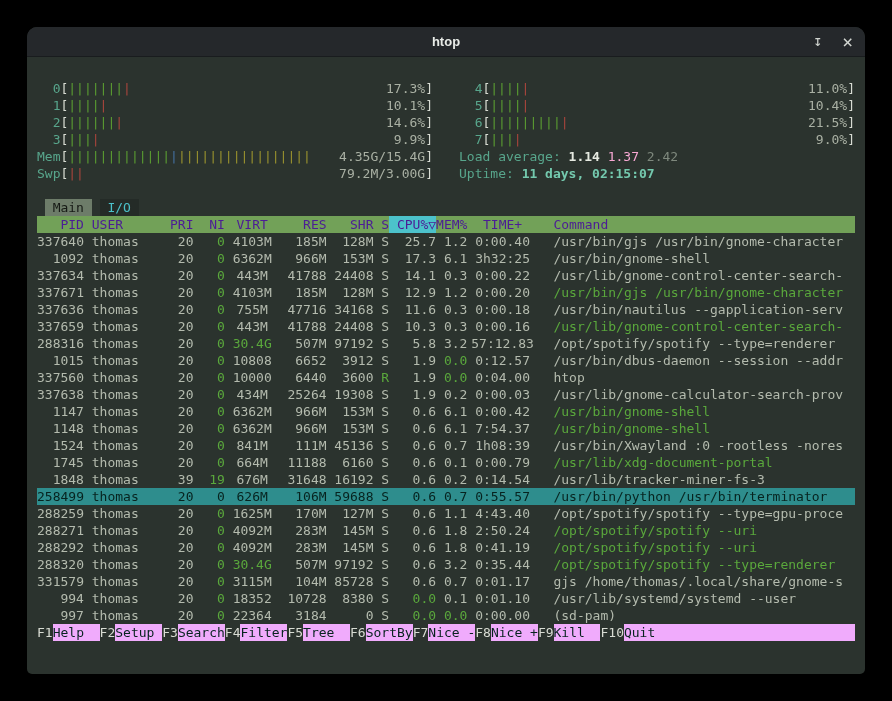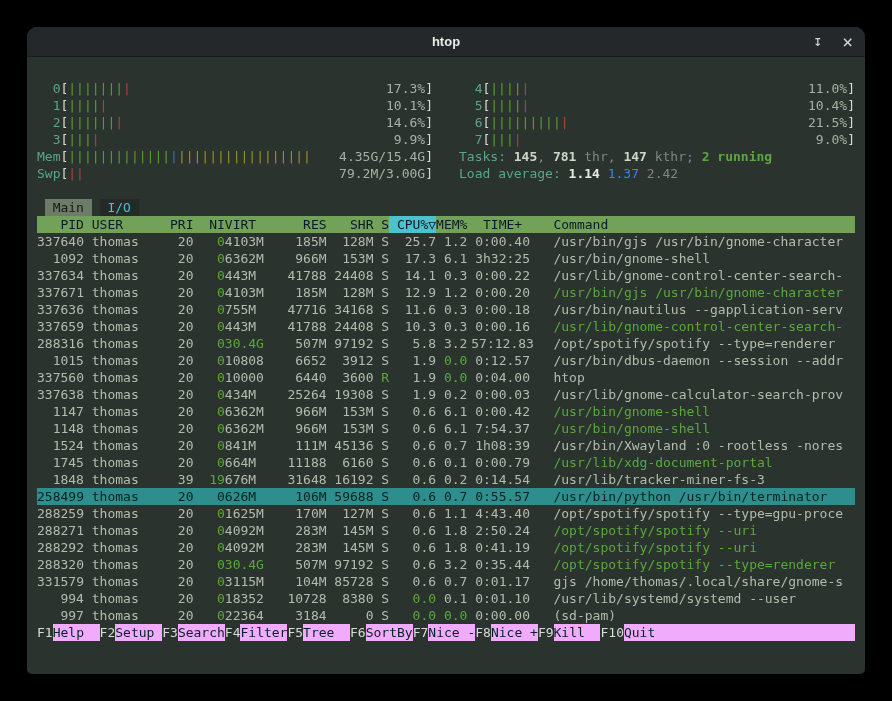--- a/index.html
+++ b/index.html
@@ -22,39 +22,39 @@
   .b-green{color:#5a9c31}
   .b-red{color:#a8453c}
   .b-blue{color:#44709f}
   .b-yellow{color:#99922e}
   .statline{white-space:pre}
   .sg-label{color:#58a68c}
   .sg-num{color:#ced6c6;font-weight:bold}
   .sg-dim{color:#7e887d}
   .sg-green{color:#5aa83c;font-weight:bold}
   .sg-v1{color:#e6eae1;font-weight:bold}
-  .sg-v2{color:#3b82f6}
+  .sg-v2{color:#f9a8d4}
   .sg-v3{color:#7e887d}
   .sg-uptime{color:#74c9ae;font-weight:bold}
   .blank{height:17px}
   .tabs{height:17px;padding-left:1ch;white-space:pre}
   .tab{display:inline-block}
   .tab-main{background:#6d7c69;color:#161a15;padding:0 1ch}
   .tab-io{background:#242b27;color:#4cc2cb;padding:0 1ch;margin-left:1ch}
-  .thead{display:flex;background:#72a158;color:#0f172a;white-space:pre}
+  .thead{display:flex;background:#72a158;color:#4c1d95;white-space:pre}
   .thead .sort{background:#4cc2cb}
   .prow{display:flex;white-space:pre}
   .prow.sel{background:#2e8d8d}
   .prow.sel span{color:#07231f}
   .c-green{color:#5aa83c}
   .col-pid{width:6ch;text-align:right}
   .col-user{width:10ch;padding-left:1ch;overflow:hidden}
   .col-pri{width:4ch;text-align:right}
   .col-ni{width:4ch;text-align:right}
-  .col-virt{width:7ch;text-align:left}
+  .col-virt{width:7ch;text-align:center}
   .col-res{width:6ch;text-align:right}
   .col-shr{width:6ch;text-align:right}
   .col-s{width:2ch;text-align:right}
   .col-cpu{width:6ch;text-align:right}
   .col-mem{width:4ch;text-align:right}
   .col-time{width:9ch;text-align:center}
   .col-cmd{flex:1 1 0;padding-left:2ch;overflow:hidden}
   .fnbar{display:flex;white-space:pre}
   .fnseg{display:flex}
   .fnseg:last-child{flex:1 1 0}
@@ -81,22 +81,22 @@
           <div class="meter"><span class="mlabel">2</span><span class="brk">[</span><span class="mbars"><span class="b-green">||||||</span><span class="b-red">|</span></span><span class="mpct">14.6%</span><span class="brk">]</span></div>
           <div class="meter"><span class="mlabel">3</span><span class="brk">[</span><span class="mbars"><span class="b-green">|||</span><span class="b-red">|</span></span><span class="mpct">9.9%</span><span class="brk">]</span></div>
           <div class="meter"><span class="mlabel">Mem</span><span class="brk">[</span><span class="mbars"><span class="b-green">|||||||||||||</span><span class="b-blue">|</span><span class="b-yellow">|||||||||||||||||</span></span><span class="mpct">4.35G/15.4G</span><span class="brk">]</span></div>
           <div class="meter"><span class="mlabel">Swp</span><span class="brk">[</span><span class="mbars"><span class="b-red">||</span></span><span class="mpct">79.2M/3.00G</span><span class="brk">]</span></div>
         </div>
       <div class="mcol" id="meters-right">
           <div class="meter"><span class="mlabel">4</span><span class="brk">[</span><span class="mbars"><span class="b-green">||||</span><span class="b-red">|</span></span><span class="mpct">11.0%</span><span class="brk">]</span></div>
           <div class="meter"><span class="mlabel">5</span><span class="brk">[</span><span class="mbars"><span class="b-green">||||</span><span class="b-red">|</span></span><span class="mpct">10.4%</span><span class="brk">]</span></div>
           <div class="meter"><span class="mlabel">6</span><span class="brk">[</span><span class="mbars"><span class="b-green">|||||||||</span><span class="b-red">|</span></span><span class="mpct">21.5%</span><span class="brk">]</span></div>
           <div class="meter"><span class="mlabel">7</span><span class="brk">[</span><span class="mbars"><span class="b-green">|||</span><span class="b-red">|</span></span><span class="mpct">9.0%</span><span class="brk">]</span></div>
-          <div class="statline"><span class="sg-label">Tasks: </span><span class="sg-num">145</span><span class="sg-dim">, </span><span class="sg-num">781</span><span class="sg-dim"> thr, </span><span class="sg-num">147</span><span class="sg-dim"> kthr; </span><span class="sg-green">2 running</span></div>
           <div class="statline"><span class="sg-label">Load average: </span><span class="sg-v1">1.14 </span><span class="sg-v2">1.37 </span><span class="sg-v3">2.42</span></div>
+          <div class="statline"><span class="sg-label">Uptime: </span><span class="sg-uptime">11 days, 02:15:07</span></div>
         </div>
     </div>
     <div class="blank"></div>
     <div class="tabs"><span class="tab tab-main">Main</span><span class="tab tab-io">I/O</span></div>
     <div class="thead" id="thead"><span class="col-pid">PID</span><span class="col-user">USER</span><span class="col-pri">PRI</span><span class="col-ni">NI</span><span class="col-virt">VIRT</span><span class="col-res">RES</span><span class="col-shr">SHR</span><span class="col-s">S</span><span class="col-cpu sort">CPU%▽</span><span class="col-mem">MEM%</span><span class="col-time">TIME+</span><span class="col-cmd">Command</span></div>
     <div id="rows">
         <div class="prow"><span class="col-pid">337640</span><span class="col-user">thomas</span><span class="col-pri">20</span><span class="col-ni c-green">0</span><span class="col-virt">4103M</span><span class="col-res">185M</span><span class="col-shr">128M</span><span class="col-s">S</span><span class="col-cpu">25.7</span><span class="col-mem">1.2</span><span class="col-time">0:00.40</span><span class="col-cmd">/usr/bin/gjs /usr/bin/gnome-character</span></div>
         <div class="prow"><span class="col-pid">1092</span><span class="col-user">thomas</span><span class="col-pri">20</span><span class="col-ni c-green">0</span><span class="col-virt">6362M</span><span class="col-res">966M</span><span class="col-shr">153M</span><span class="col-s">S</span><span class="col-cpu">17.3</span><span class="col-mem">6.1</span><span class="col-time">3h32:25</span><span class="col-cmd">/usr/bin/gnome-shell</span></div>
         <div class="prow"><span class="col-pid">337634</span><span class="col-user">thomas</span><span class="col-pri">20</span><span class="col-ni c-green">0</span><span class="col-virt">443M</span><span class="col-res">41788</span><span class="col-shr">24408</span><span class="col-s">S</span><span class="col-cpu">14.1</span><span class="col-mem">0.3</span><span class="col-time">0:00.22</span><span class="col-cmd">/usr/lib/gnome-control-center-search-</span></div>
         <div class="prow"><span class="col-pid">337671</span><span class="col-user">thomas</span><span class="col-pri">20</span><span class="col-ni c-green">0</span><span class="col-virt">4103M</span><span class="col-res">185M</span><span class="col-shr">128M</span><span class="col-s">S</span><span class="col-cpu">12.9</span><span class="col-mem">1.2</span><span class="col-time">0:00.20</span><span class="col-cmd c-green">/usr/bin/gjs /usr/bin/gnome-character</span></div>

